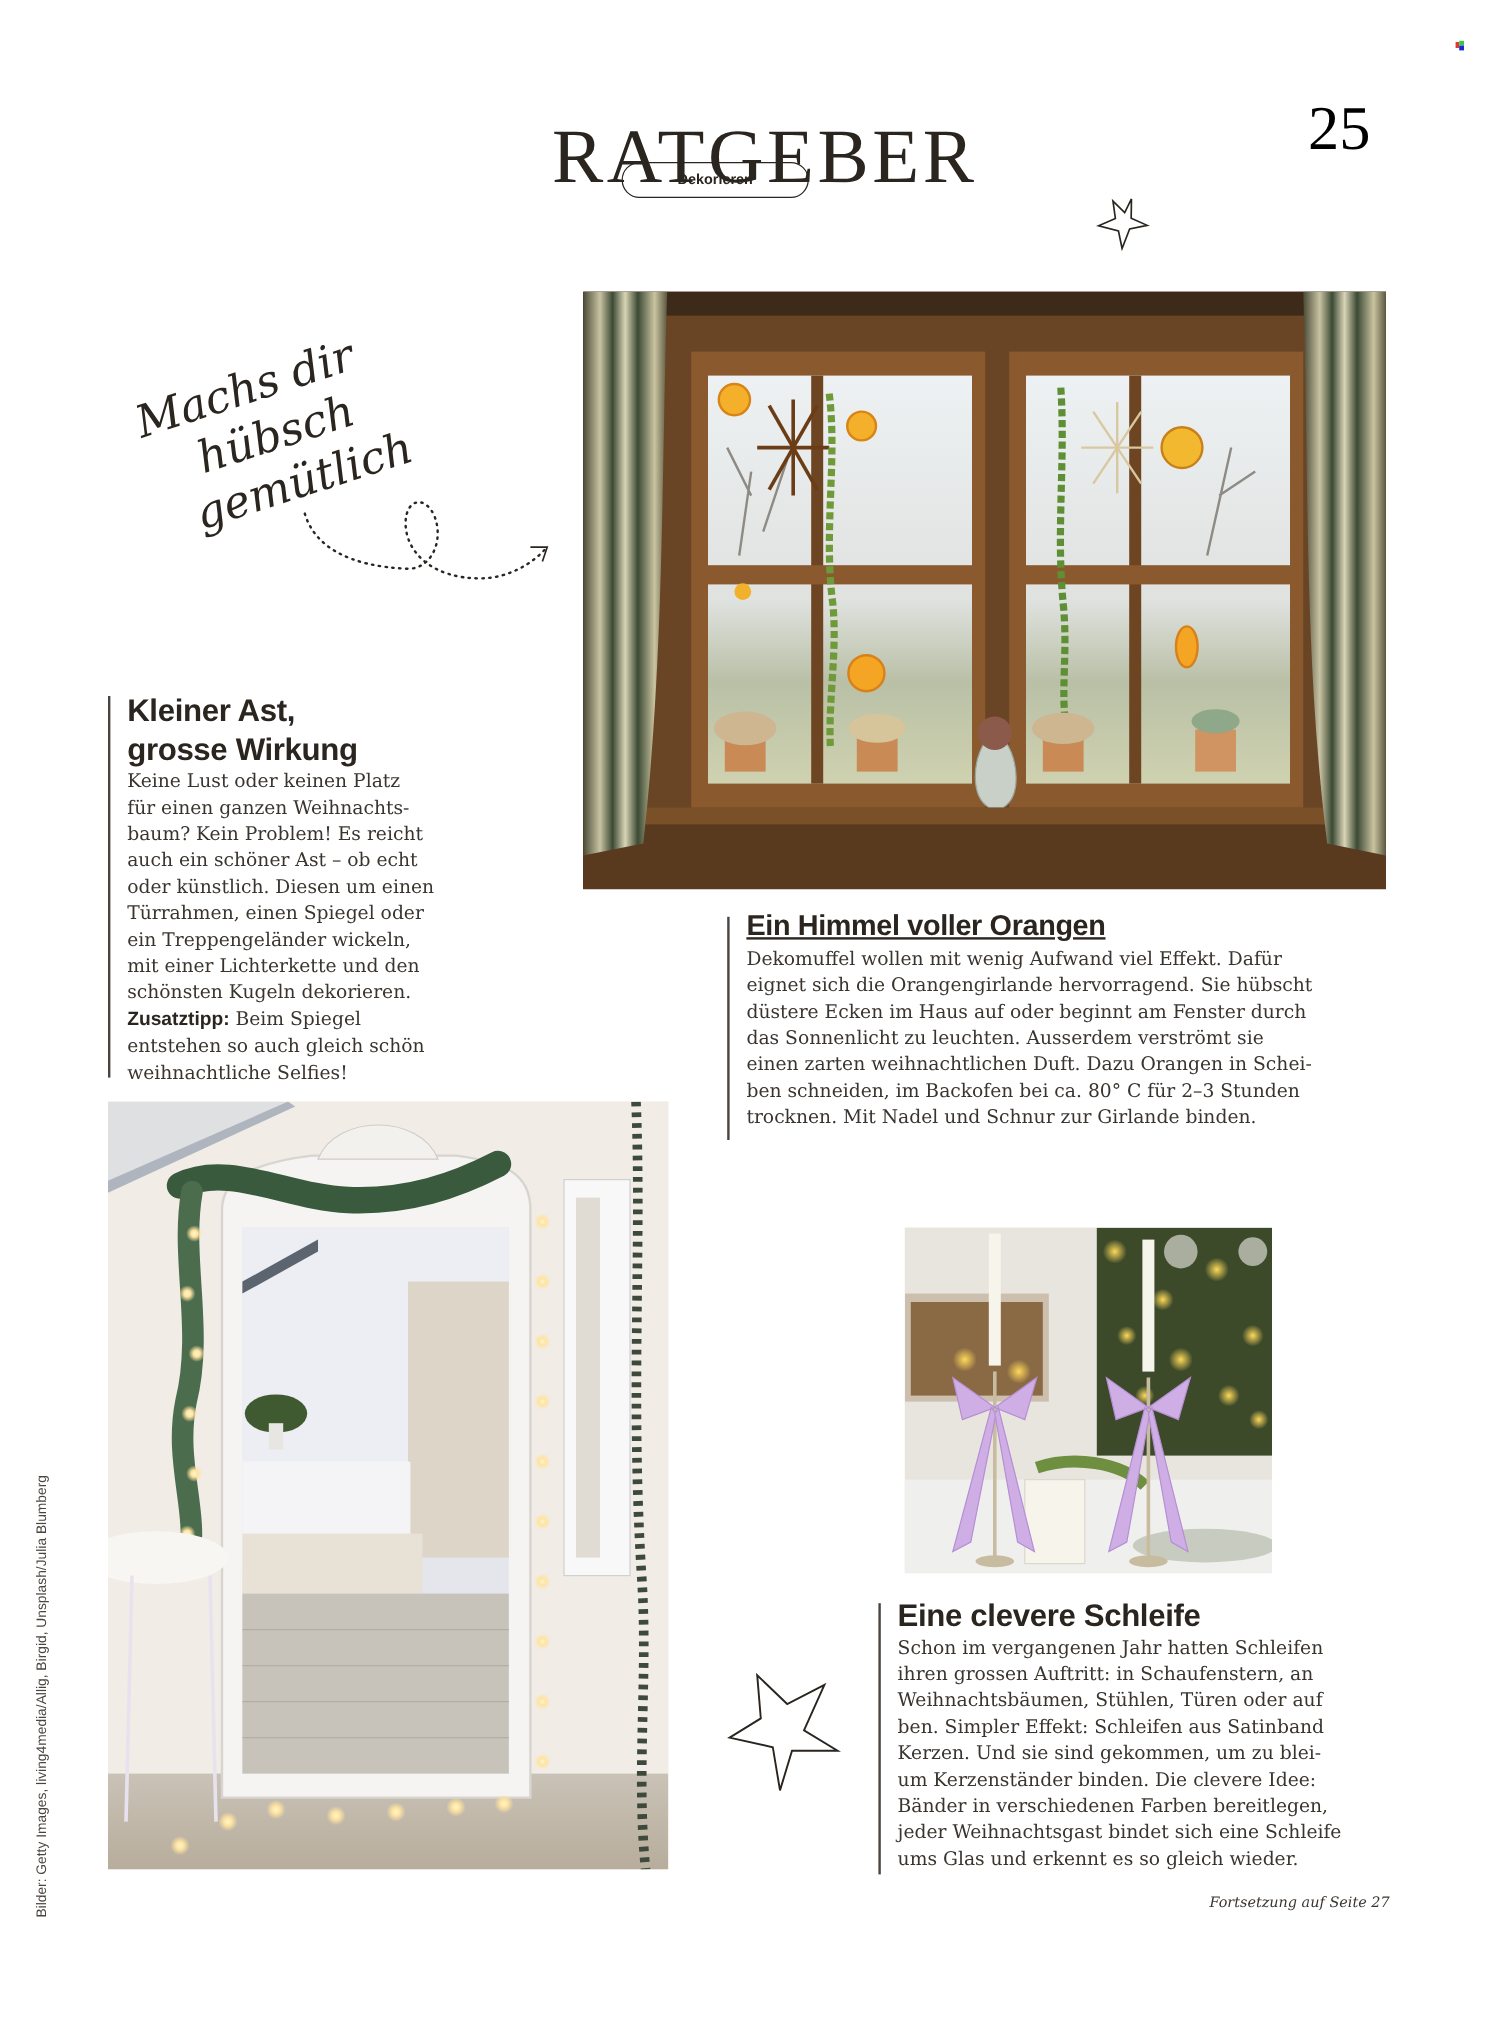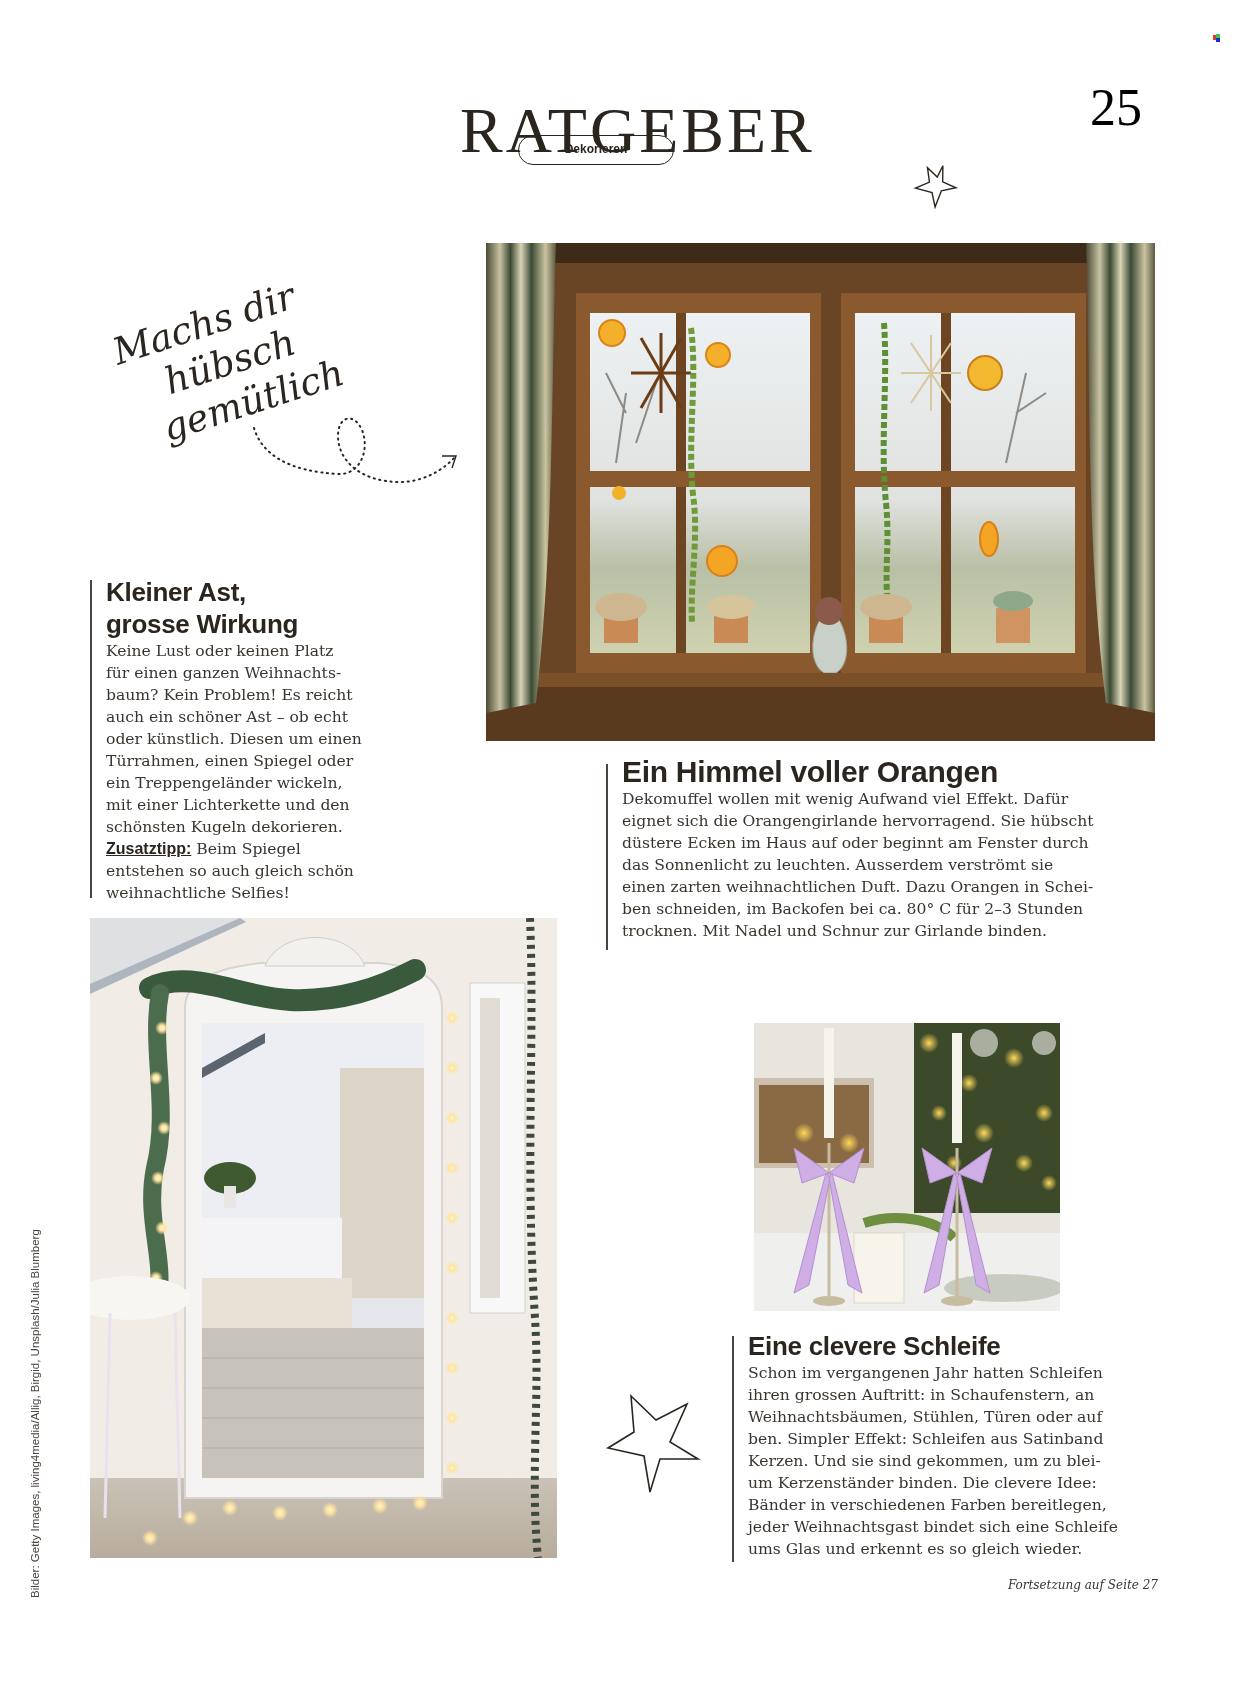--- a/index.html
+++ b/index.html
@@ -45,27 +45,27 @@
 
   
   .article { border-left: 2px solid #4a443f; }
   .headline {
     font-family: "Liberation Sans", sans-serif; font-weight: bold;
     color: #2b2520; letter-spacing: -0.3px;
   }
   .body-text {
     font-family: "DejaVu Serif", serif; font-size: 15.6px; line-height: 22px; color: #3a342f;
   }
-  .bold-lead { font-family: "Liberation Sans", sans-serif; font-weight: bold; font-size: 16px; color: #2b2520; text-decoration: underline; }
+  .bold-lead { font-family: "Liberation Sans", sans-serif; font-weight: bold; font-size: 16px; color: #2b2520; }
 
   .article-ast { left: 90px; top: 580px; width: 300px; height: 318px; padding-left: 14px; }
   .article-ast .headline { font-size: 26px; line-height: 32px; margin-top: -4px; }
 
   .article-orangen { left: 606px; top: 764px; width: 500px; height: 186px; padding-left: 14px; }
-  .article-orangen .headline { font-size: 30px; line-height: 32px; margin-top: -8px; }
+  .article-orangen .headline { font-size: 24px; line-height: 32px; margin-top: -8px; text-decoration: underline; }
 
   .article-schleife { left: 732px; top: 1336px; width: 420px; height: 226px; padding-left: 14px; }
   .article-schleife .headline { font-size: 26px; line-height: 32px; margin-top: -6px; }
 
   .line { white-space: nowrap; }
 
   .continuation {
     left: 900px; top: 1578px; width: 258px; text-align: right;
     font-family: "DejaVu Serif", serif; font-style: italic; font-size: 12px; color: #3a342f;
   }

